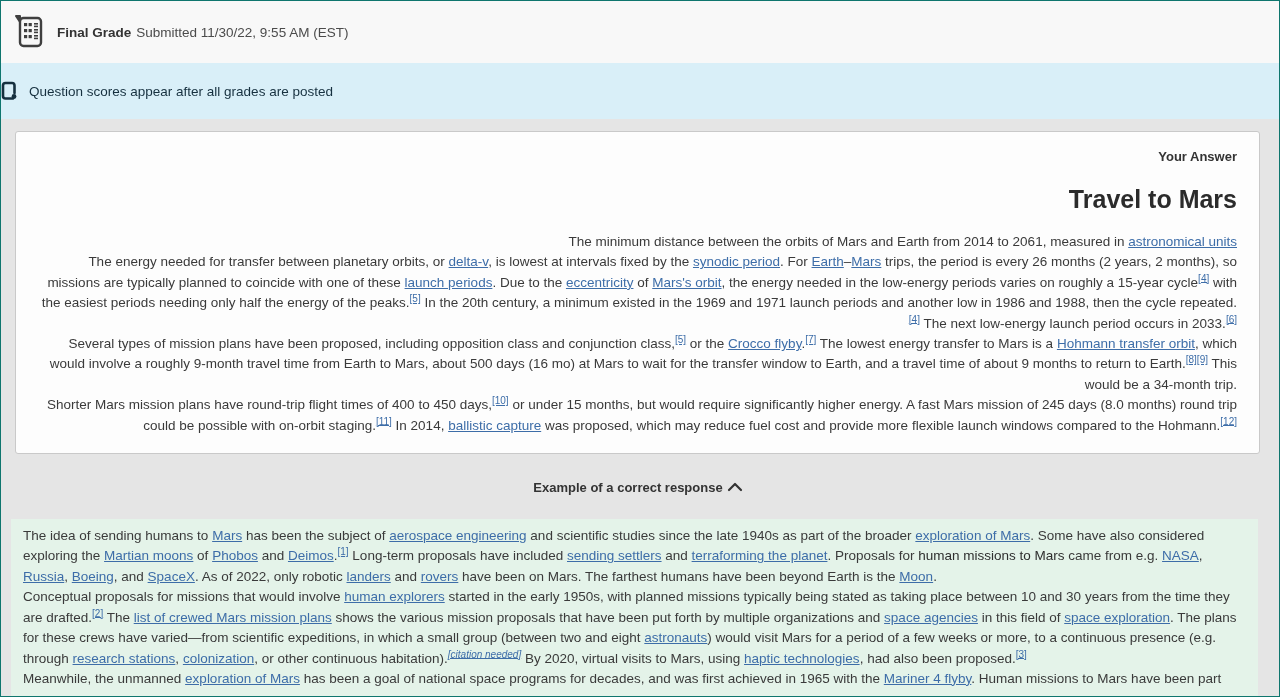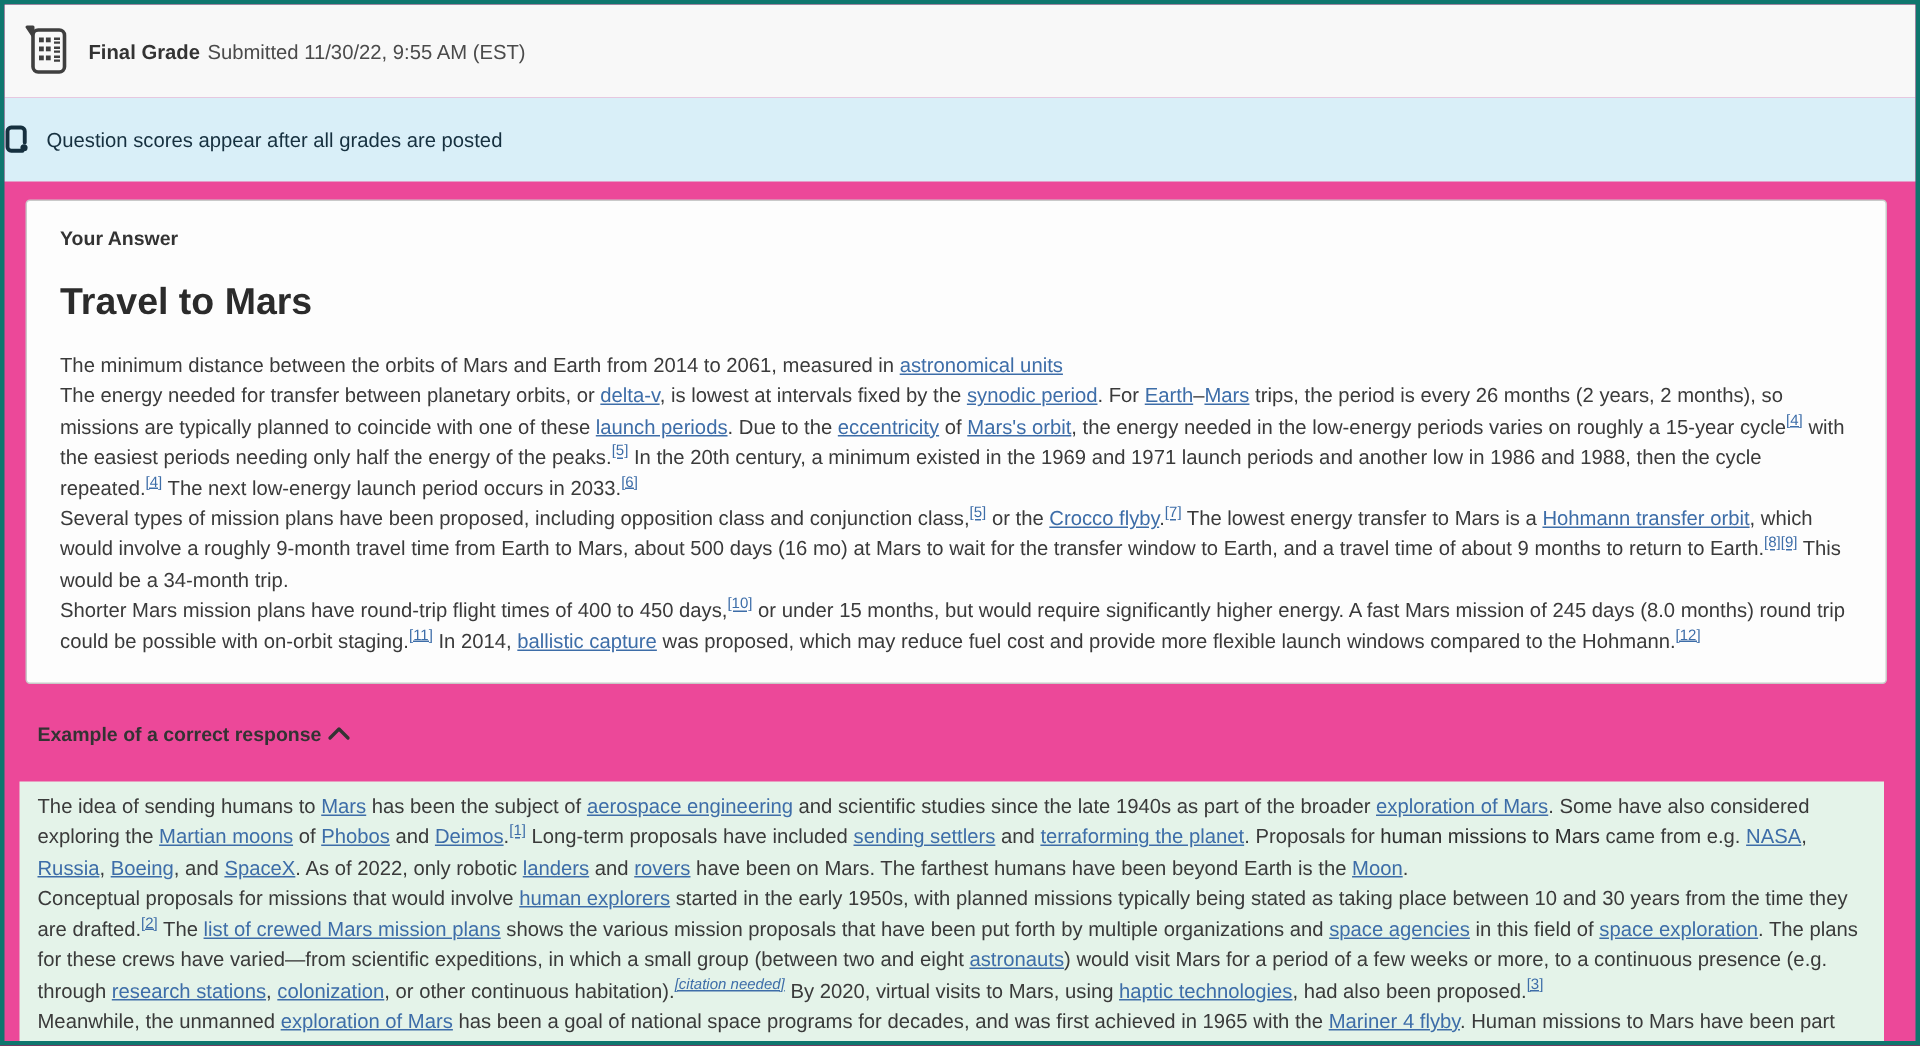--- a/index.html
+++ b/index.html
@@ -5,22 +5,22 @@
   html,body{margin:0;padding:0;}
   body{
     width:1280px;height:697px;
     font-family:"Liberation Sans",sans-serif;
     background:#000;
     overflow:hidden;
   }
   .frame{
     box-sizing:border-box;
     width:1280px;height:697px;
-    border:3px solid #0f766e;
-    background:#ec4899;
+    border:1px solid #0f766e;
+    background:#e5e5e5;
     overflow:hidden;
     position:relative;
   }
   
   .top-bar{
     height:62px;
     background:#f8f8f8;
     display:flex;
     align-items:center;
     padding-left:12px;
@@ -38,20 +38,21 @@
     gap:11px;
   }
   .banner-msg{font-size:13.5px;color:#16303f;font-weight:400;}
   
   .card{
     margin:12px 19px 0 14px;
     border:1px solid #c9c9c9;
     border-radius:3px;
     background:#fdfdfd;
     padding:17px 22px 17px 22px;
+    text-align:right;
   }
   .answer-label{font-size:13px;font-weight:700;color:#333333;}
   .answer-title{
     font-size:25px;font-weight:700;color:#2b2b2b;
     margin-top:20px;line-height:30px;
   }
   .answer-body{margin-top:18px;}
   .rich p{
     margin:0;
     font-size:13.5px;
@@ -71,21 +72,21 @@
   }
   .rich sup a{color:#3d6da8;text-decoration:underline;cursor:pointer;}
   .rich sup .cn{font-style:italic;}
   
   .example-header{
     margin:18px 0 0 0;
     padding:0 22px;
     height:30px;
     display:flex;
     align-items:center;
-    justify-content:flex-start;
+    justify-content:center;
   }
   .example-label{font-size:13px;font-weight:700;color:#333333;}
   .collapse-btn{
     background:none;border:none;padding:4px;margin:0;
     cursor:pointer;display:flex;align-items:center;
   }
   .example-panel{
     margin:17px 21px 0 10px;
     background:#e4f3e9;
     padding:7px 12px 20px 12px;

